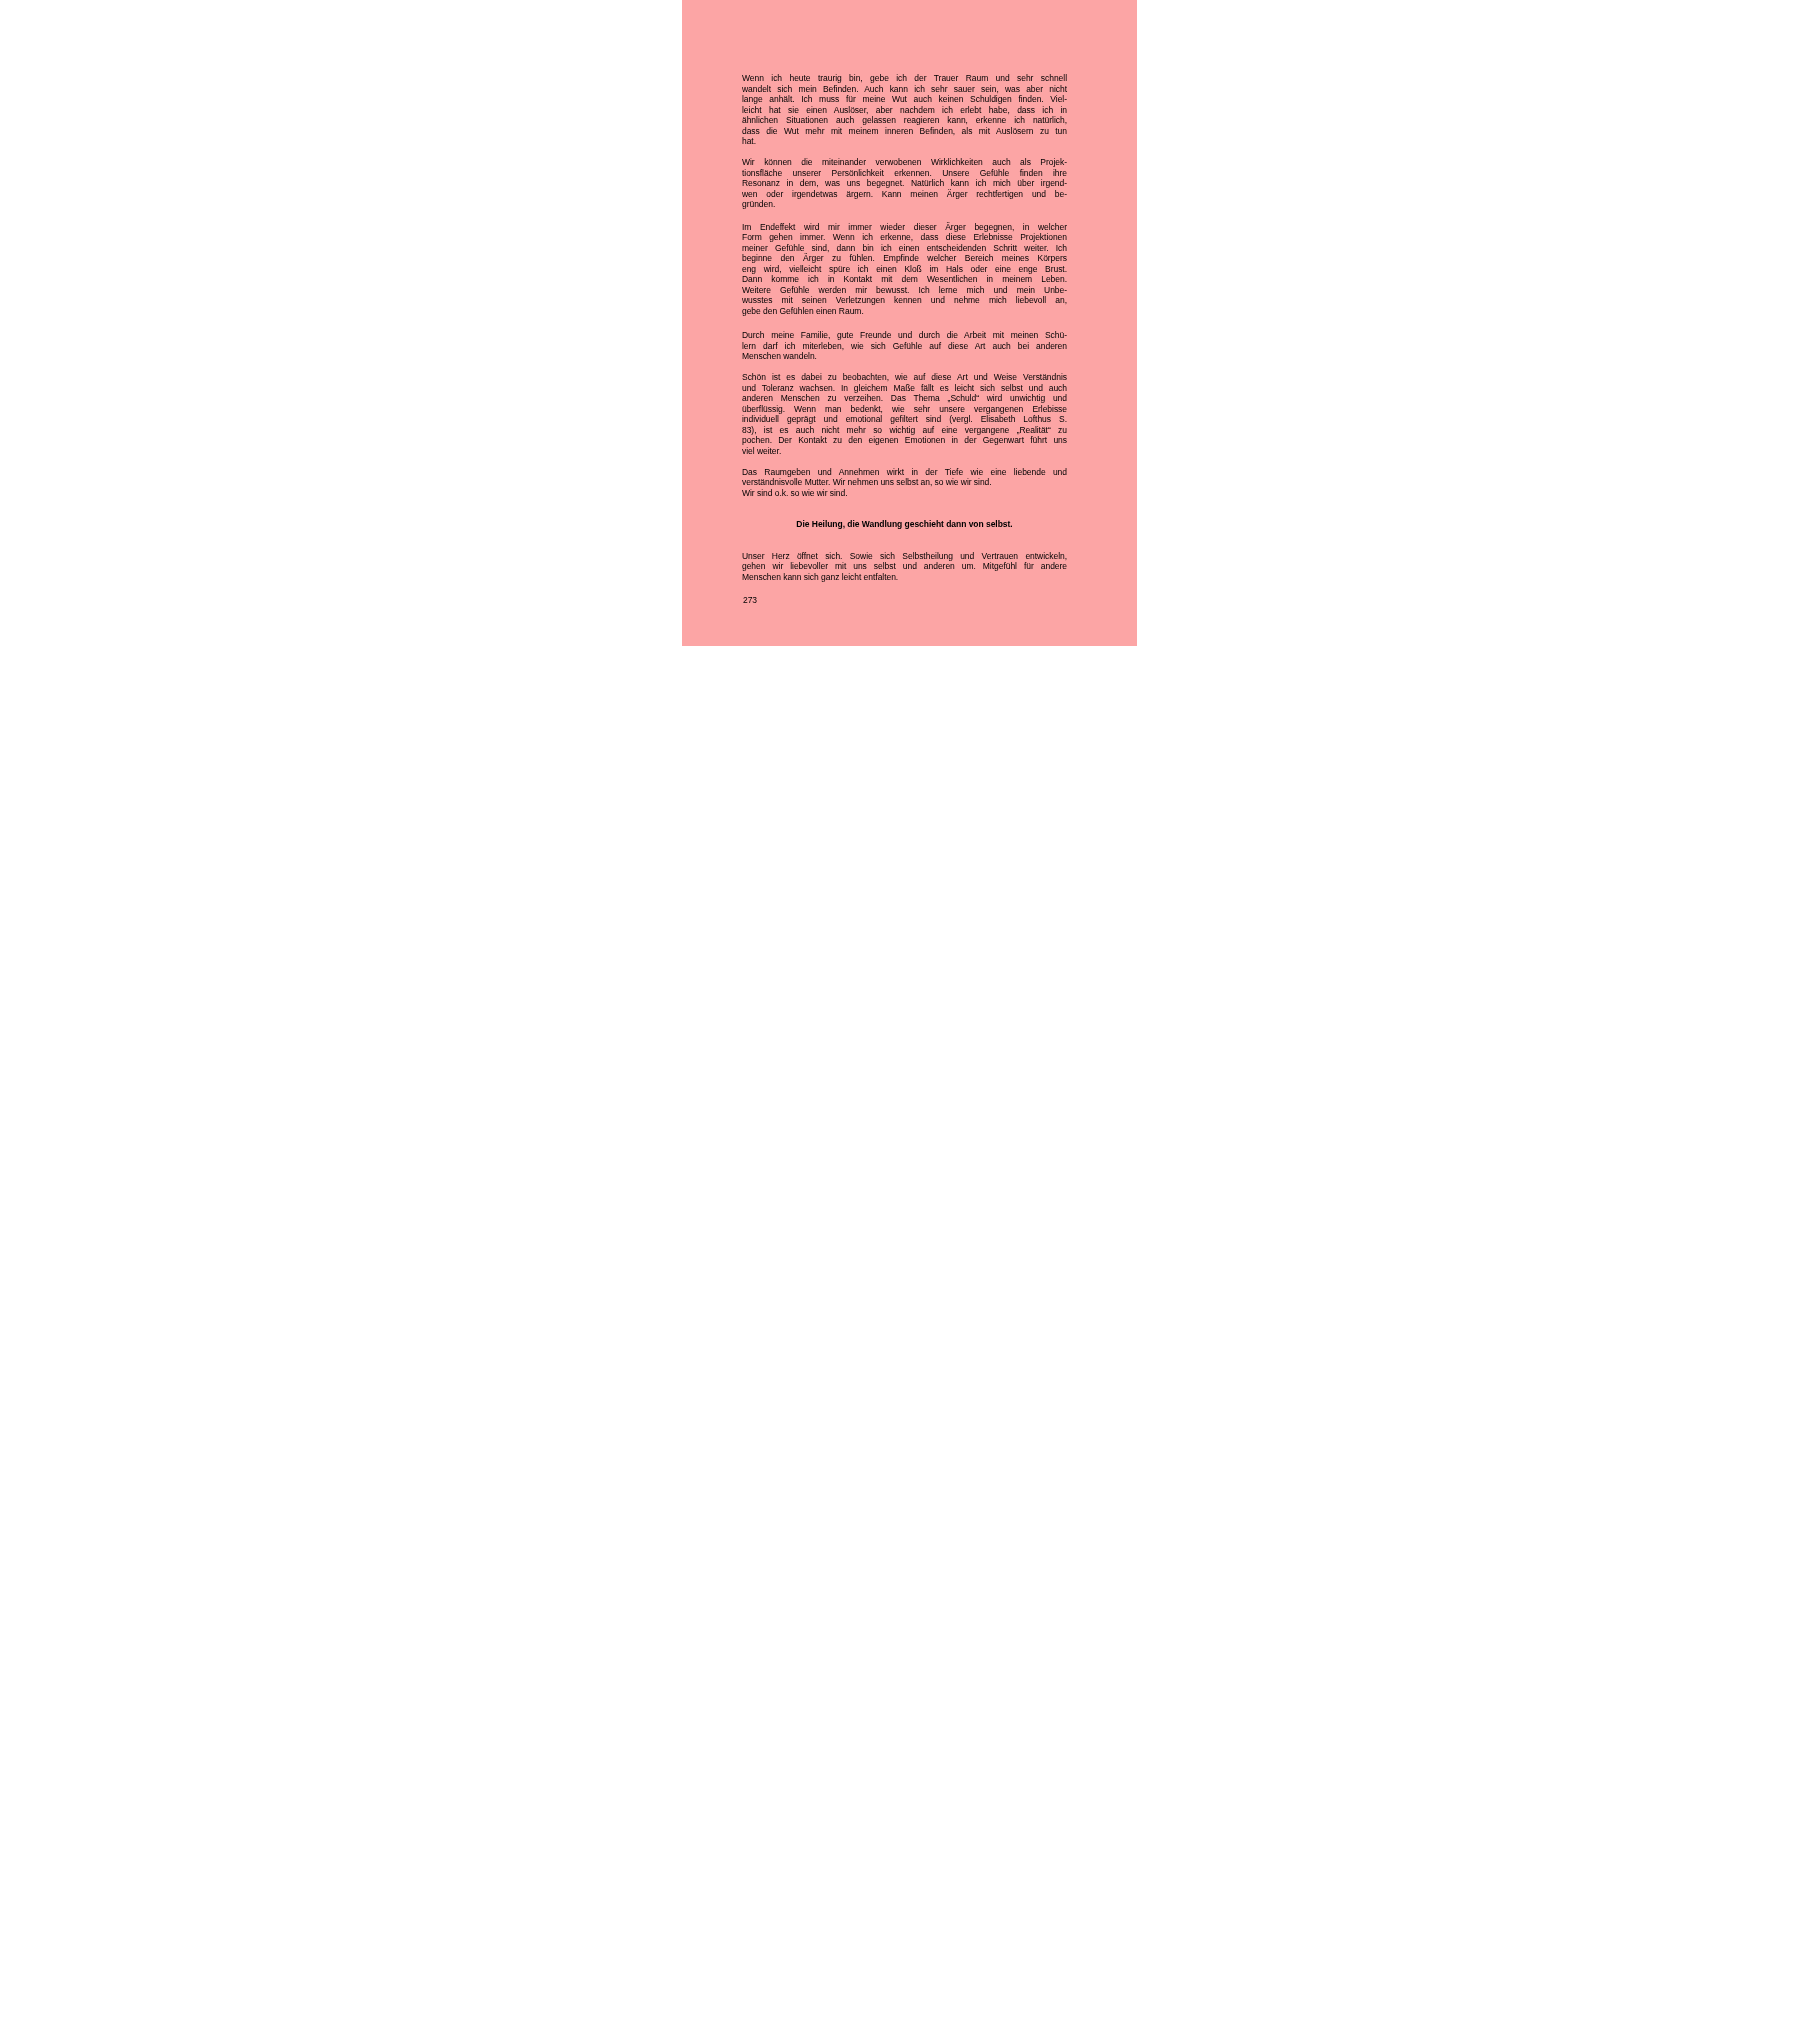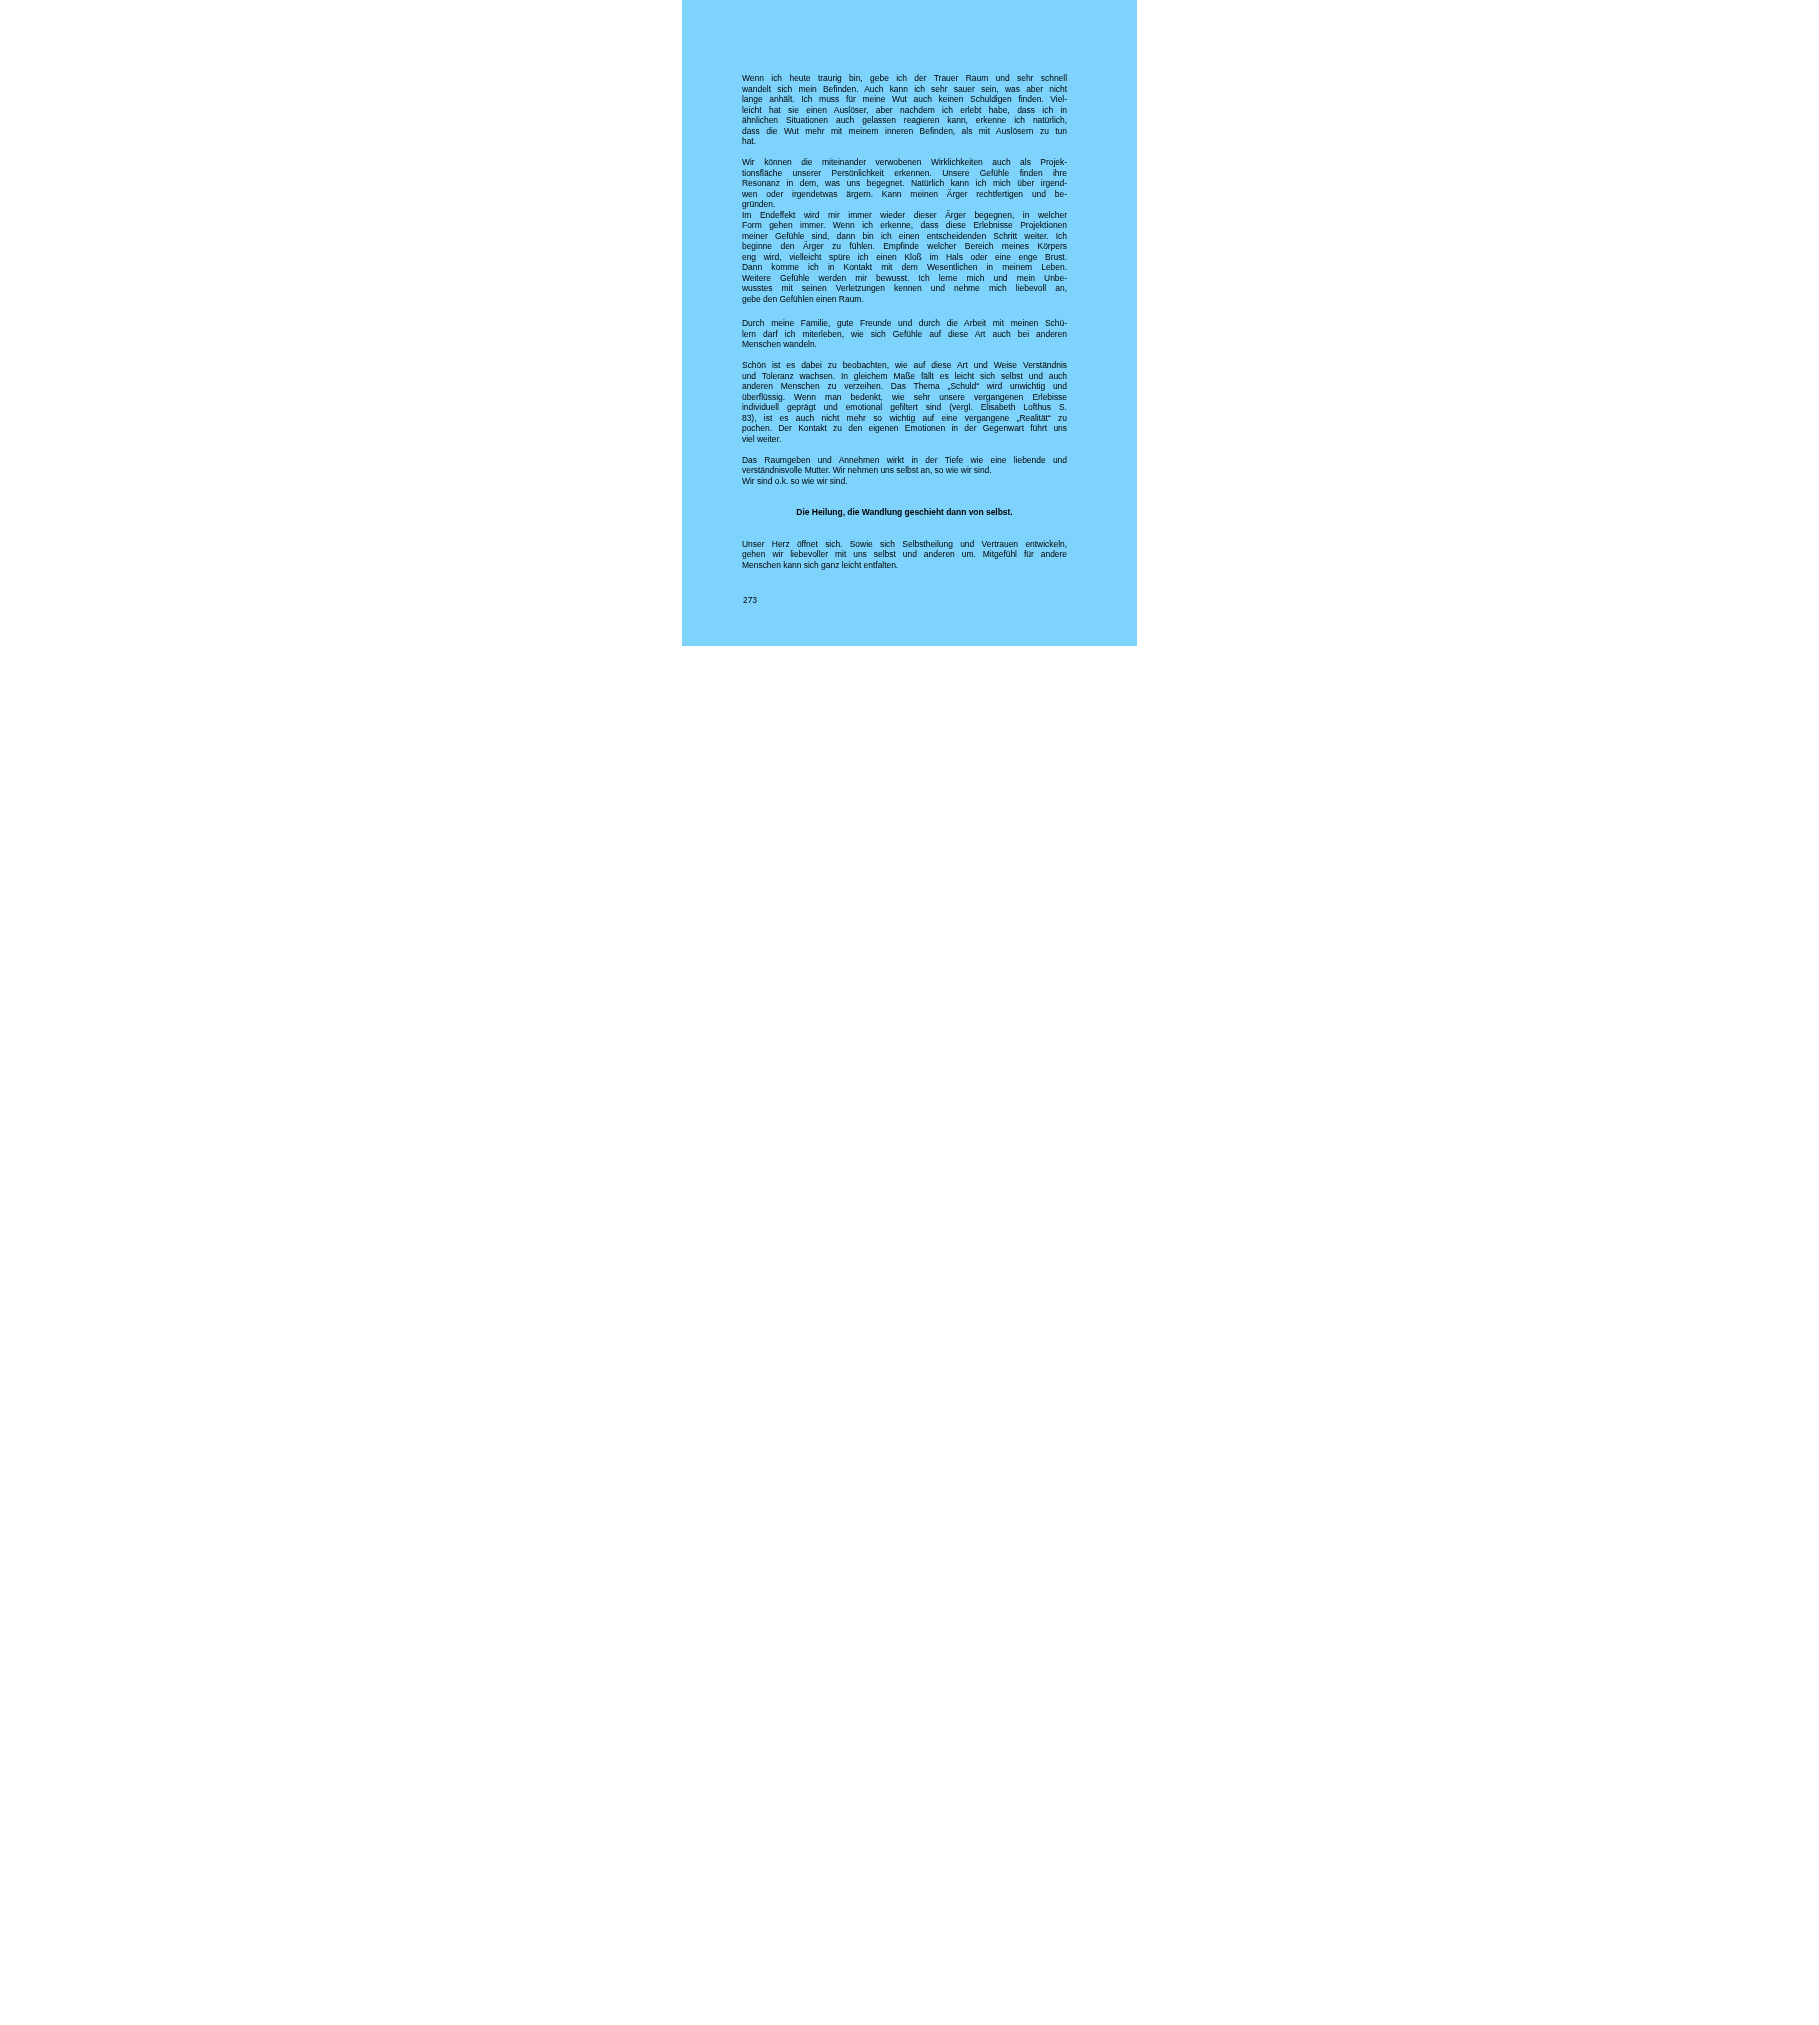--- a/index.html
+++ b/index.html
@@ -5,21 +5,21 @@
   html, body {
     margin: 0;
     padding: 0;
     background: #ffffff;
   }
   .page {
     position: relative;
     width: 455px;
     height: 646px;
     margin: 0 auto;
-    background: #7dd3fc;
+    background: #fca5a5;
     color: #000000;
     font-family: "Liberation Sans", sans-serif;
     font-size: 8.5px;
     line-height: 10.5px;
     letter-spacing: -0.04px;
     overflow: hidden;
   }
   .text-block {
     position: absolute;
     left: 60px;
@@ -64,21 +64,21 @@
         <div class="line">dass die Wut mehr mit meinem inneren Befinden, als mit Auslösern zu tun</div>
         <div class="line last">hat.</div>
       </div>
       <div class="para body" style="margin-top: 10.5px;">
         <div class="line">Wir können die miteinander verwobenen Wirklichkeiten auch als Projek-</div>
         <div class="line">tionsfläche unserer Persönlichkeit erkennen. Unsere Gefühle finden ihre</div>
         <div class="line">Resonanz in dem, was uns begegnet. Natürlich kann ich mich über irgend-</div>
         <div class="line">wen oder irgendetwas ärgern. Kann meinen Ärger rechtfertigen und be-</div>
         <div class="line last">gründen.</div>
       </div>
-      <div class="para body" style="margin-top: 0px;">
+      <div class="para body" style="margin-top: 12px;">
         <div class="line">Im Endeffekt wird mir immer wieder dieser Ärger begegnen, in welcher</div>
         <div class="line">Form gehen immer. Wenn ich erkenne, dass diese Erlebnisse Projektionen</div>
         <div class="line">meiner Gefühle sind, dann bin ich einen entscheidenden Schritt weiter. Ich</div>
         <div class="line">beginne den Ärger zu fühlen. Empfinde welcher Bereich meines Körpers</div>
         <div class="line">eng wird, vielleicht spüre ich einen Kloß im Hals oder eine enge Brust.</div>
         <div class="line">Dann komme ich in Kontakt mit dem Wesentlichen in meinem Leben.</div>
         <div class="line">Weitere Gefühle werden mir bewusst. Ich lerne mich und mein Unbe-</div>
         <div class="line">wusstes mit seinen Verletzungen kennen und nehme mich liebevoll an,</div>
         <div class="line last">gebe den Gefühlen einen Raum.</div>
       </div>

